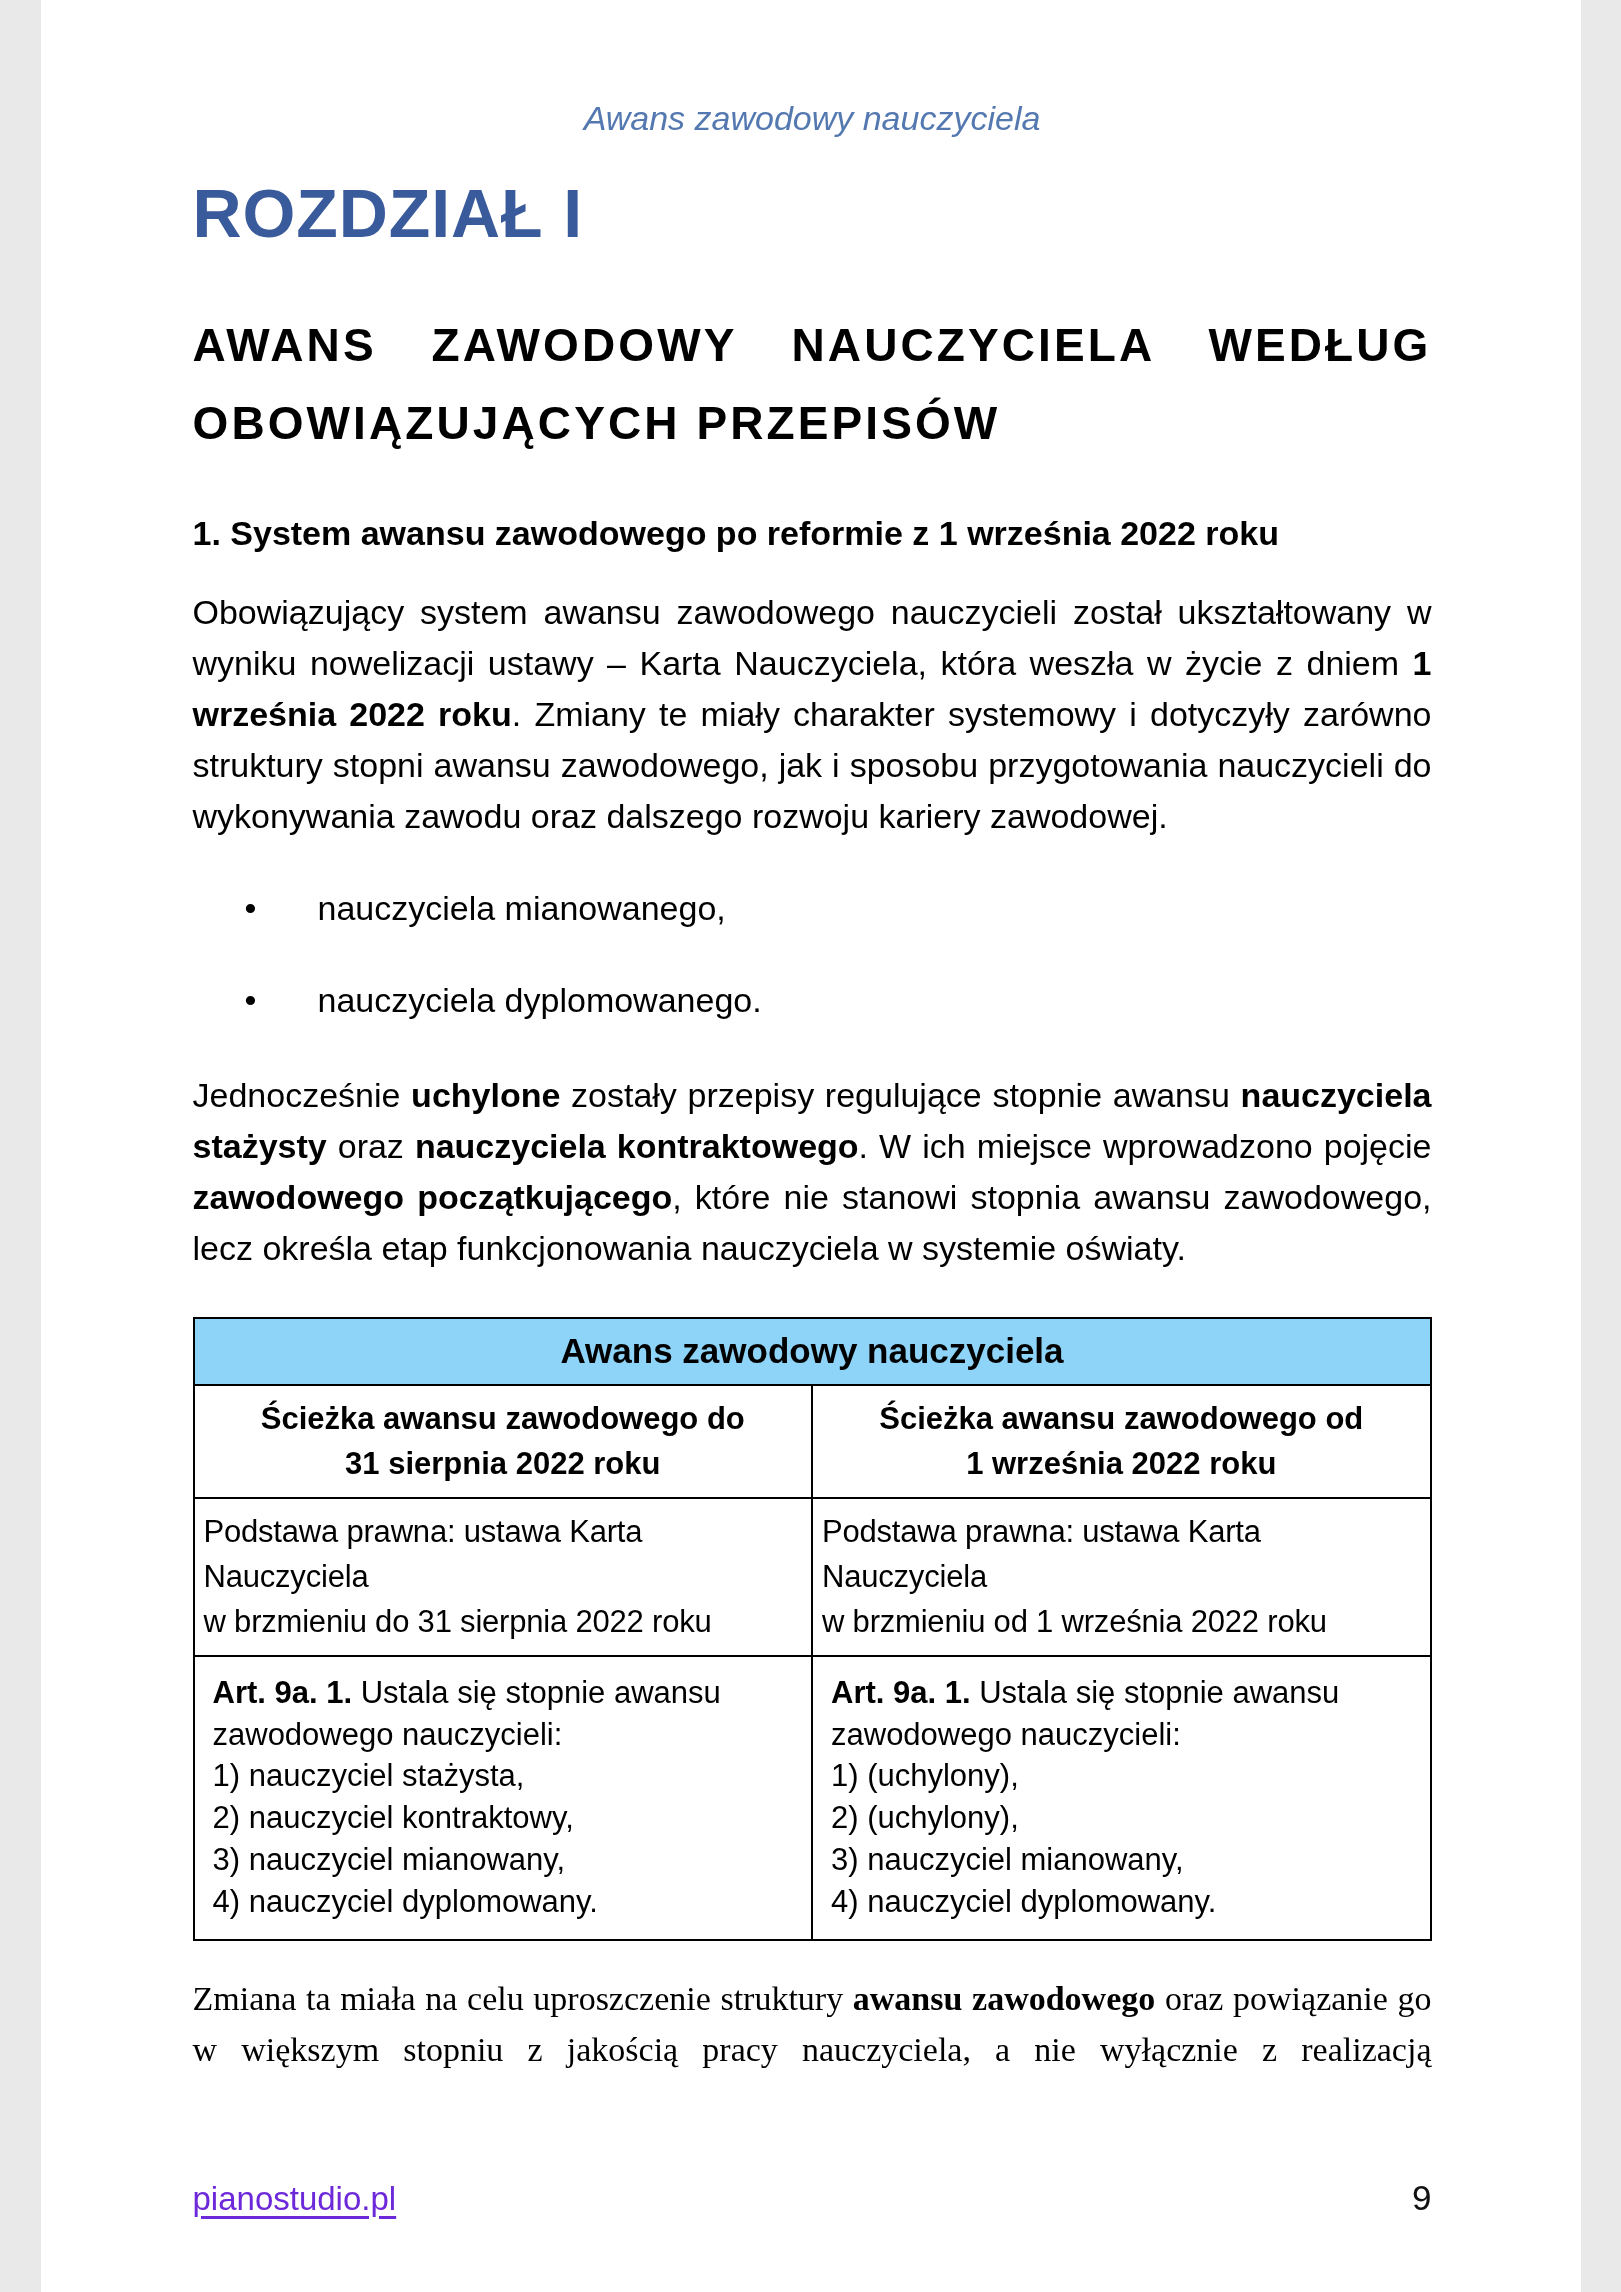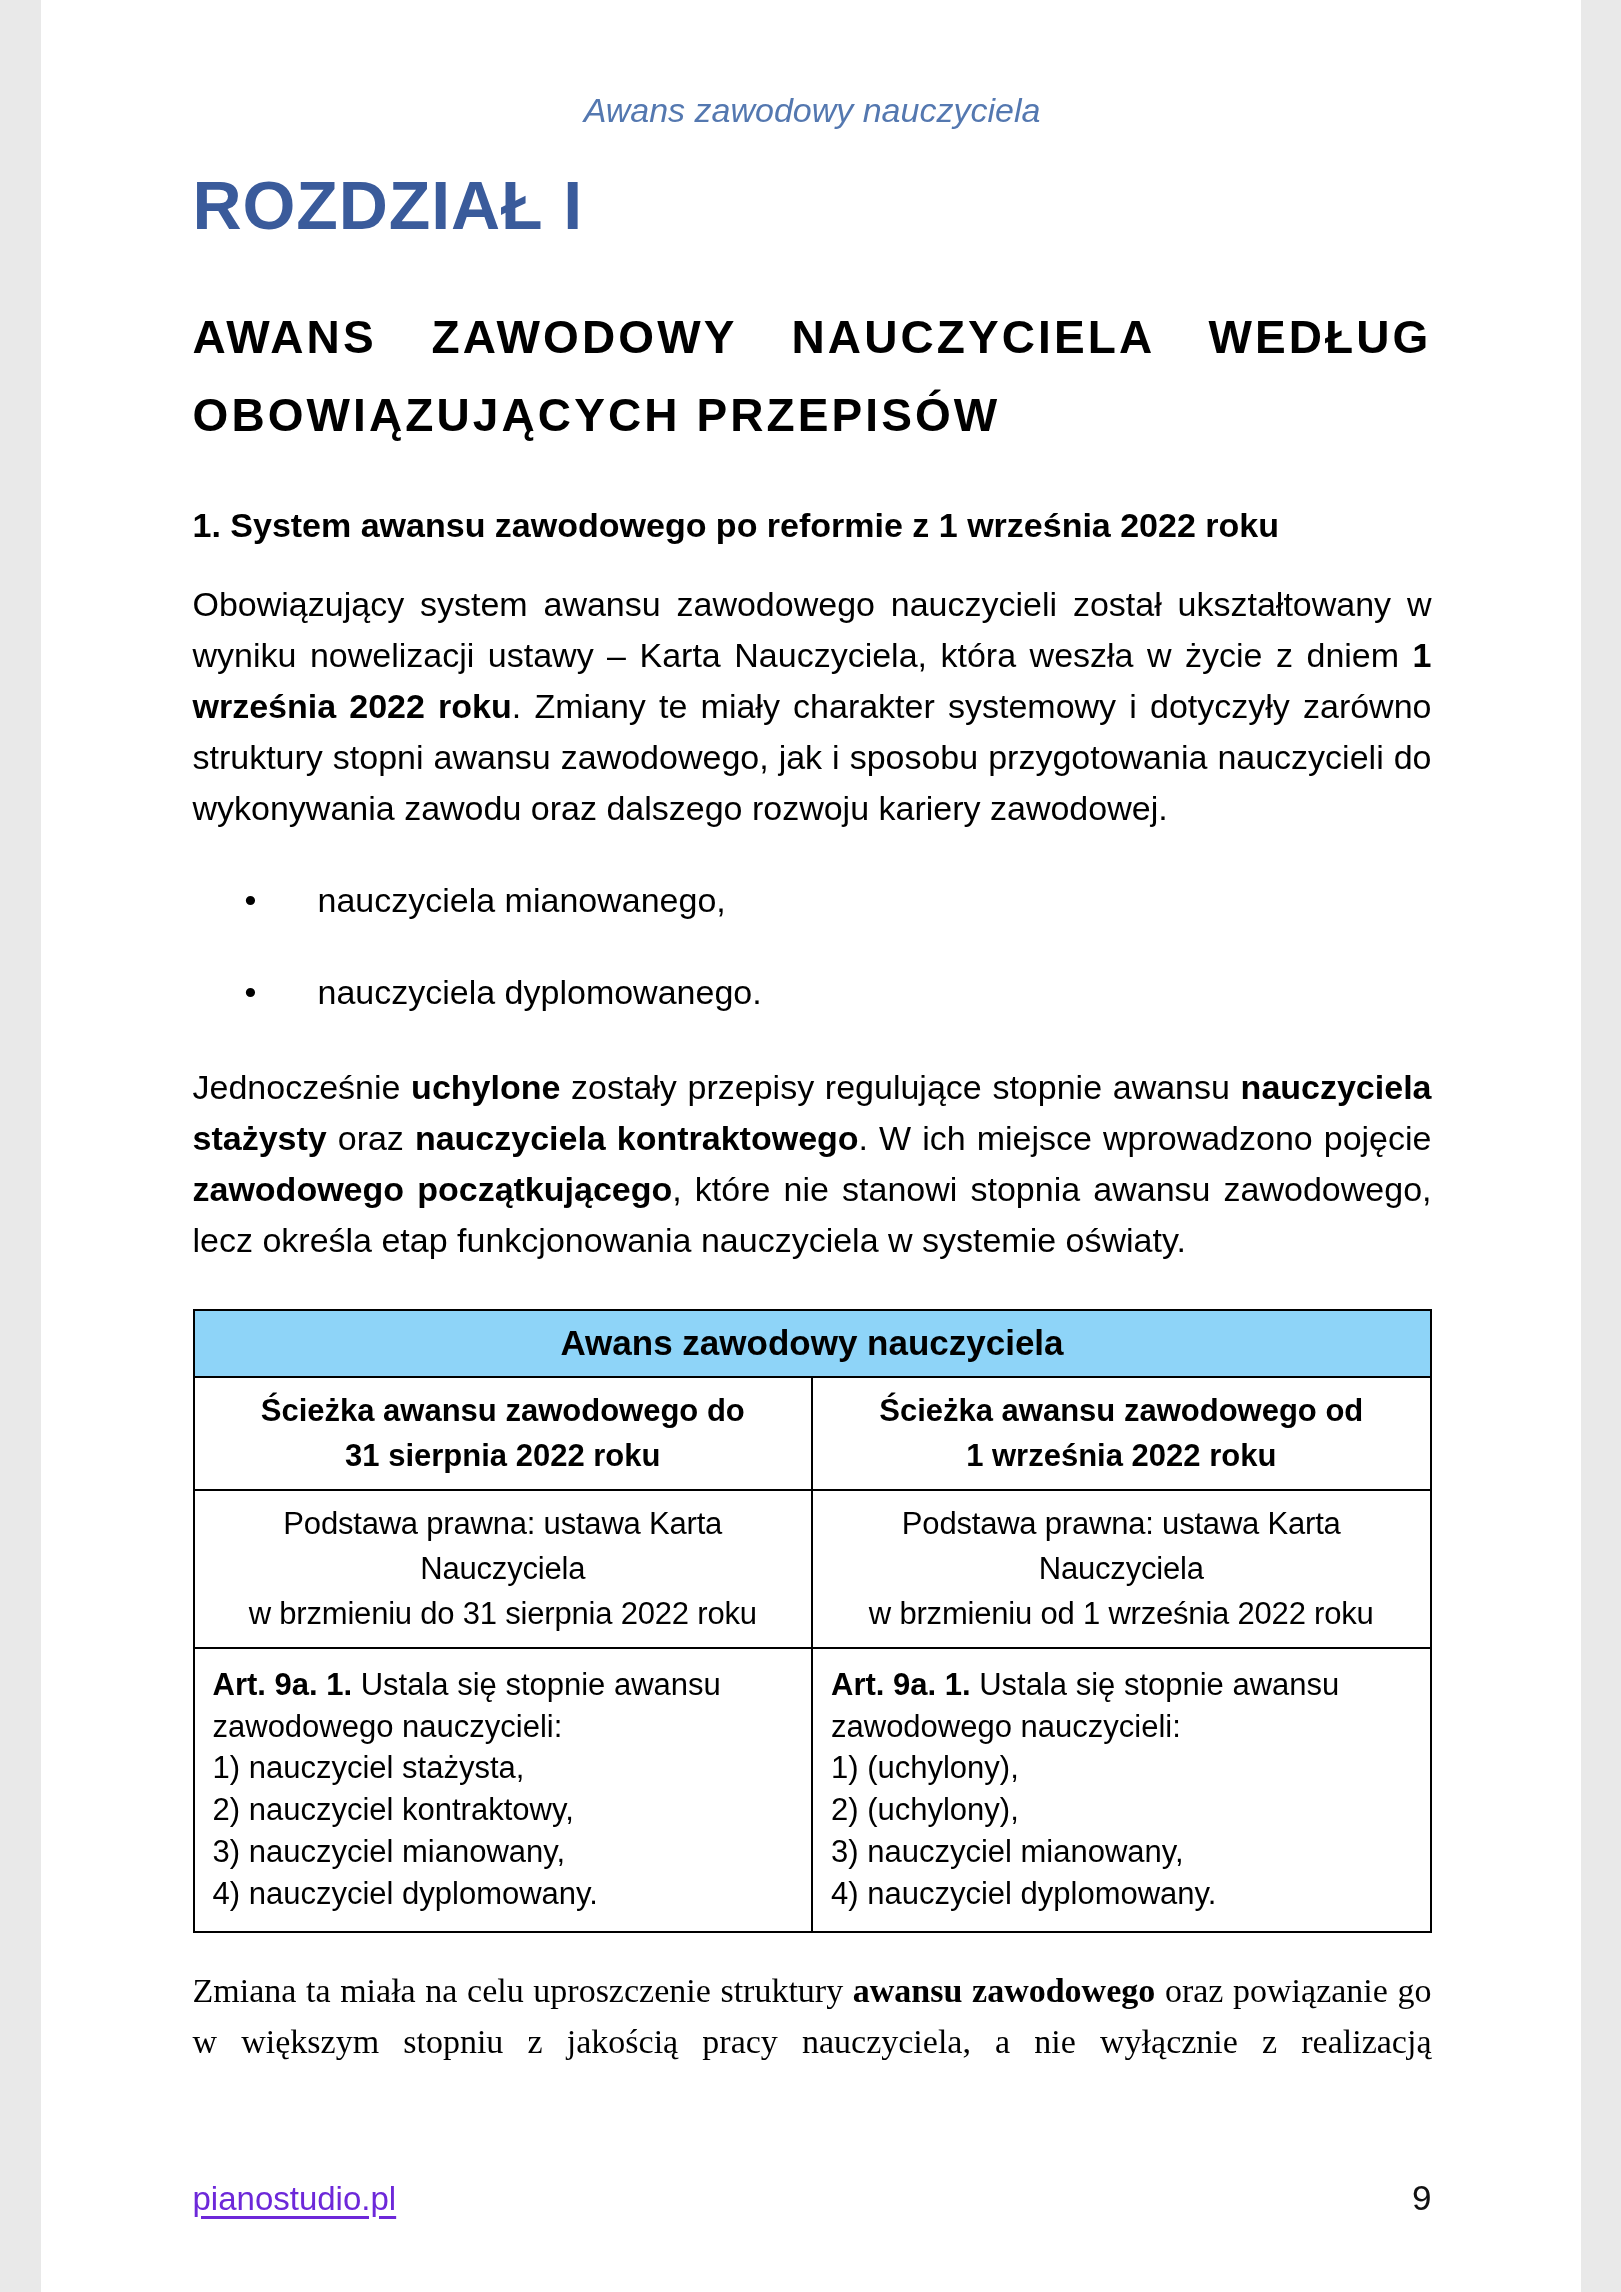--- a/index.html
+++ b/index.html
@@ -7,21 +7,21 @@
     padding: 0;
     background: #e9e9e9;
   }
   .page {
     position: relative;
     width: 1540px;
     height: 2293px;
     margin: 0 auto;
     background: #ffffff;
     box-sizing: border-box;
-    padding: 0 149px 0 152px;
+    padding: 8px 149px 0 152px;
     overflow: hidden;
     font-family: "Liberation Sans", "DejaVu Sans", sans-serif;
     color: #000000;
   }
   .running-header {
     margin-top: 90px;
     text-align: center;
     font-style: italic;
     font-size: 34px;
     line-height: 1.2;
@@ -98,21 +98,20 @@
   }
   td.t-colhead {
     font-weight: bold;
     text-align: center;
     line-height: 1.45;
     padding: 10.7px 14.3px;
     width: 50%;
     border-radius: 20px;
   }
   td.t-law {
-    text-align: center;
     line-height: 1.45;
     padding: 10.7px 9px;
     letter-spacing: -0.2px;
   }
   td.t-art {
     text-align: left;
     vertical-align: top;
     line-height: 1.35;
     padding: 14.3px 10.7px 16px 18px;
   }

